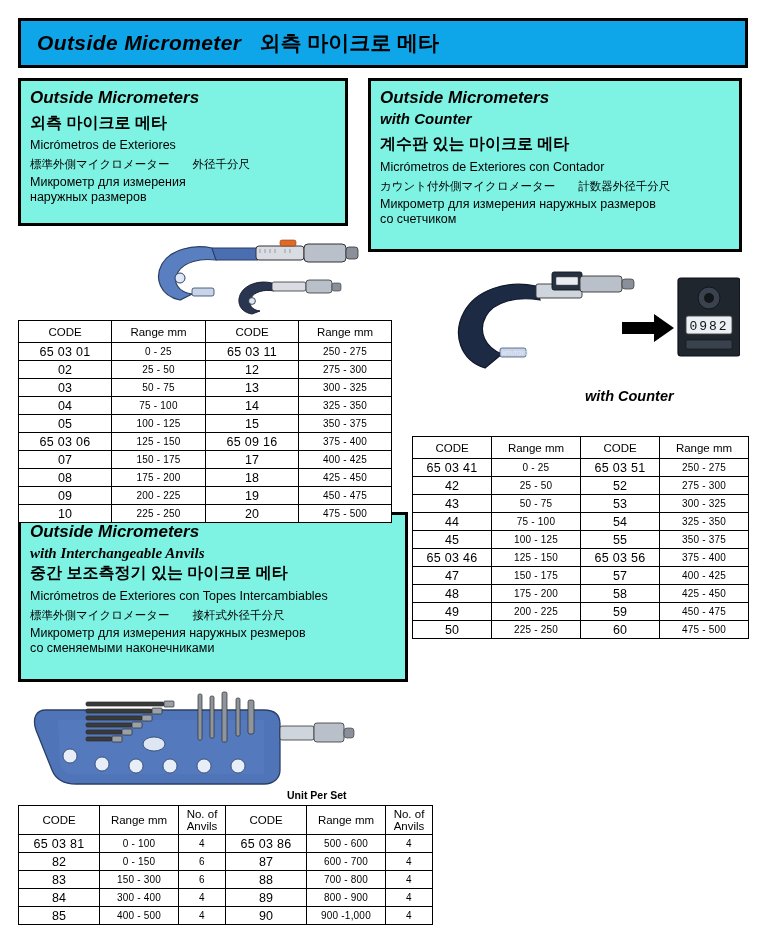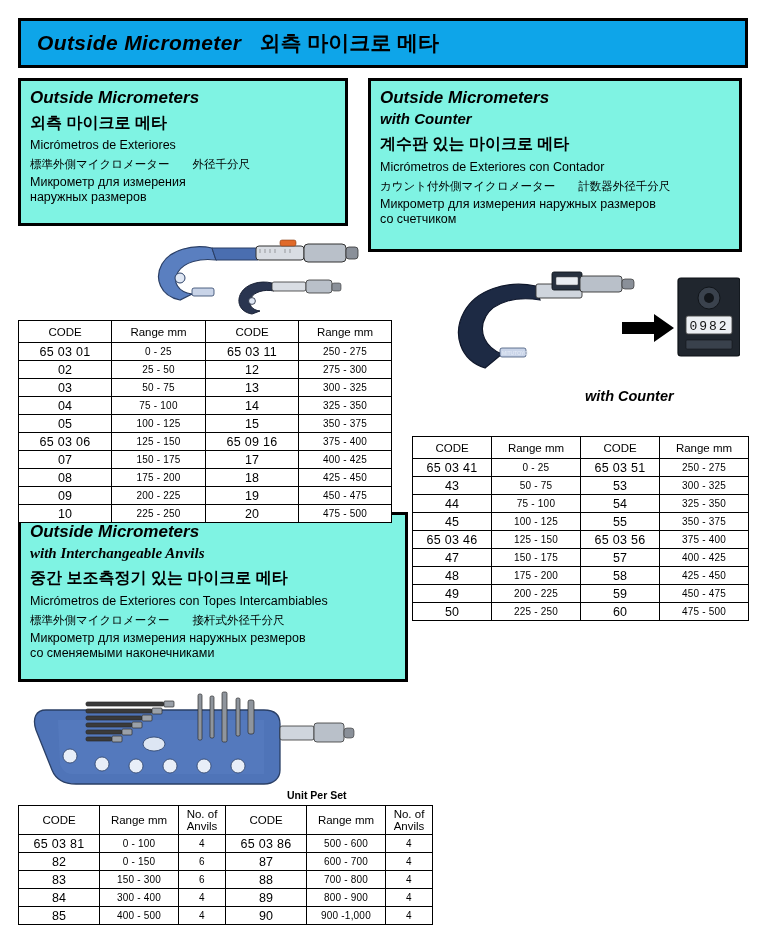--- a/index.html
+++ b/index.html
@@ -126,21 +126,21 @@
       <p class="jp" style="margin-top:3px;">カウント付外側マイクロメーター　　計数器外径千分尺</p>
       <p class="ru" style="margin-top:3px;">Микрометр для измерения наружных размеров</p>
       <p class="ru">со счетчиком</p>
     </div>
   </div>
 
   <div class="hbox" id="box-c">
     <div class="pad">
       <p class="en">Outside Micrometers</p>
       <p class="en2" style="margin-top:2px;font-family:Liberation Serif, serif;">with Interchangeable Anvils</p>
-      <p class="ko" style="margin-top:5px;">중간 보조측정기 있는 마이크로 메타</p>
+      <p class="ko" style="">중간 보조측정기 있는 마이크로 메타</p>
       <p class="sm" style="margin-top:6px;">Micrómetros de Exteriores con Topes Intercambiables</p>
       <p class="jp" style="margin-top:3px;">標準外側マイクロメーター　　接杆式外径千分尺</p>
       <p class="ru" style="margin-top:3px;">Микрометр для измерения наружных резмеров</p>
       <p class="ru">со сменяемыми наконечниками</p>
     </div>
   </div>
 
   <svg class="illus" style="left:140px;top:222px;" width="225" height="100" viewBox="0 0 225 100">
 
     <path d="M40 78 C20 74 14 56 22 42 C30 28 52 22 72 26 L76 38 C60 36 44 40 38 50 C32 60 38 70 52 72 Z" fill="#5a7fc0" stroke="#2a3f66" stroke-width="1.2"></path>
@@ -272,20 +272,26 @@
         <th class="c3">CODE</th>
         <th class="c4">Range mm</th>
       </tr>
     </thead>
     <tbody>
       <tr>
         <td class="code-b">65 03 41</td>
         <td class="rng">0   -   25</td>
         <td class="code-b">65 03 51</td>
         <td class="rng">250   -  275</td>
+      </tr>
+      <tr>
+        <td class="code-n">42</td>
+        <td class="rng">25   -   50</td>
+        <td class="code-n">52</td>
+        <td class="rng">275   -  300</td>
       </tr>
       <tr>
         <td class="code-n">43</td>
         <td class="rng">50   -   75</td>
         <td class="code-n">53</td>
         <td class="rng">300   -  325</td>
       </tr>
       <tr>
         <td class="code-n">44</td>
         <td class="rng">75   -  100</td>

